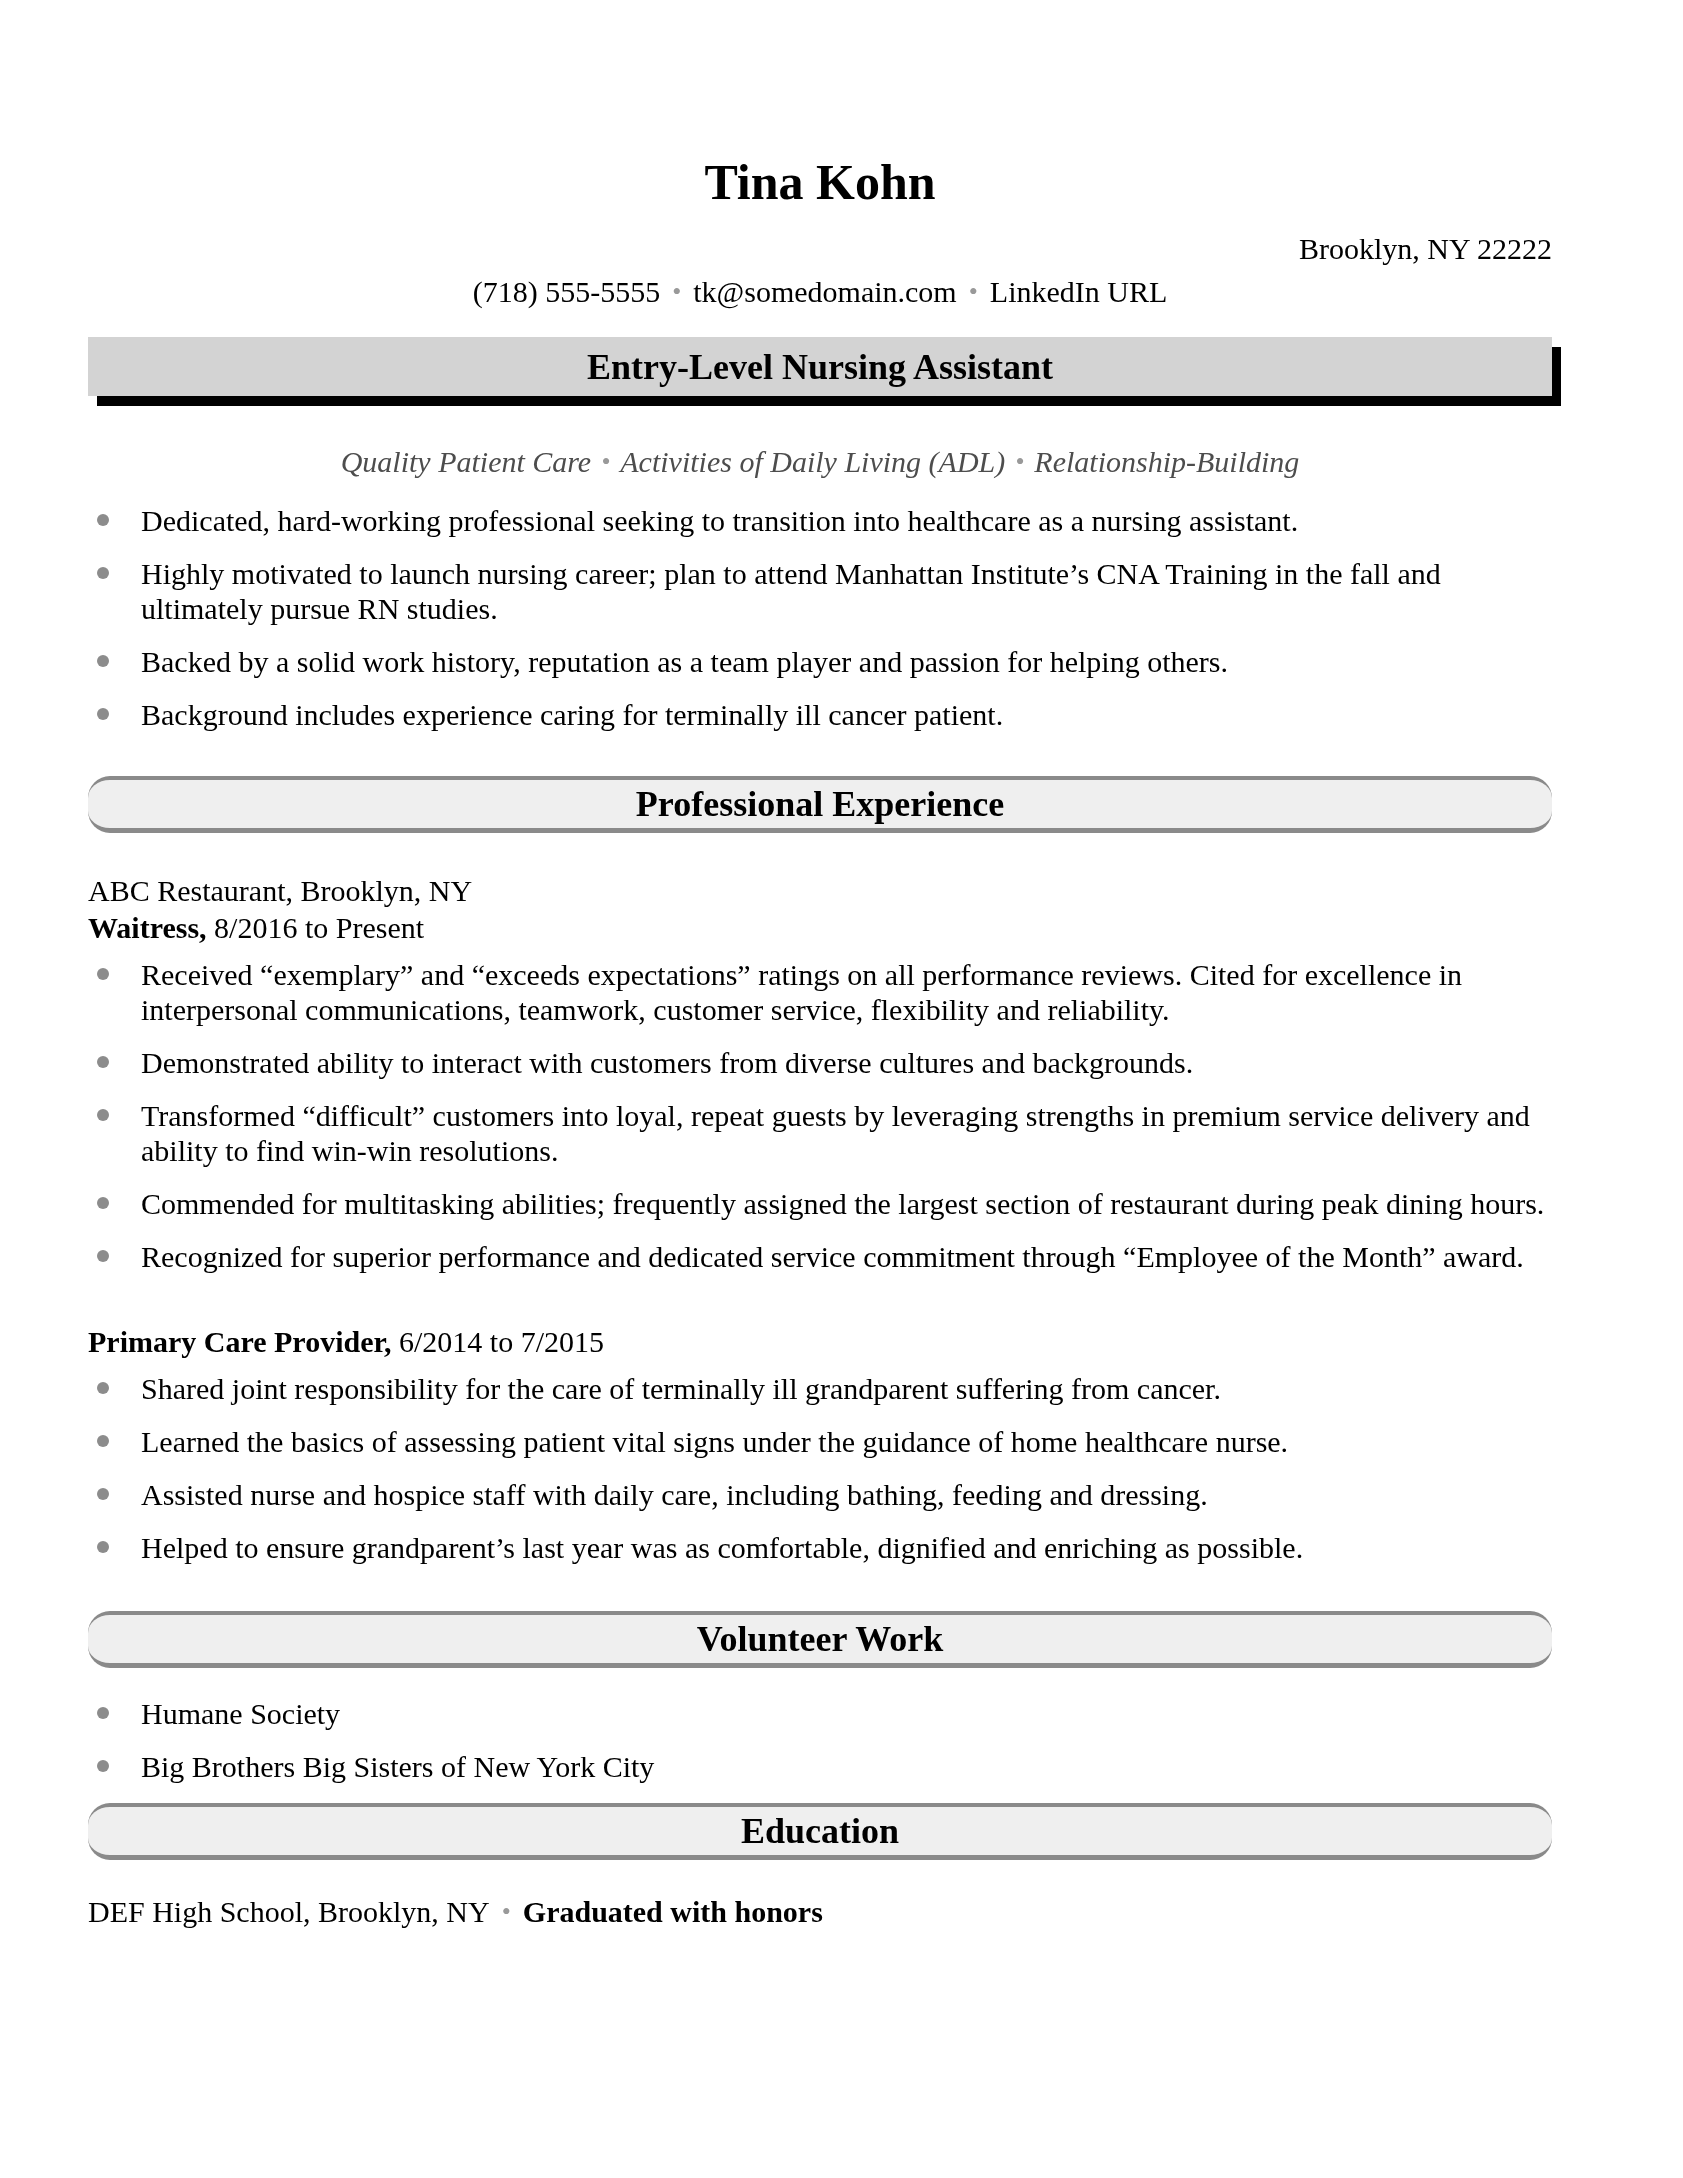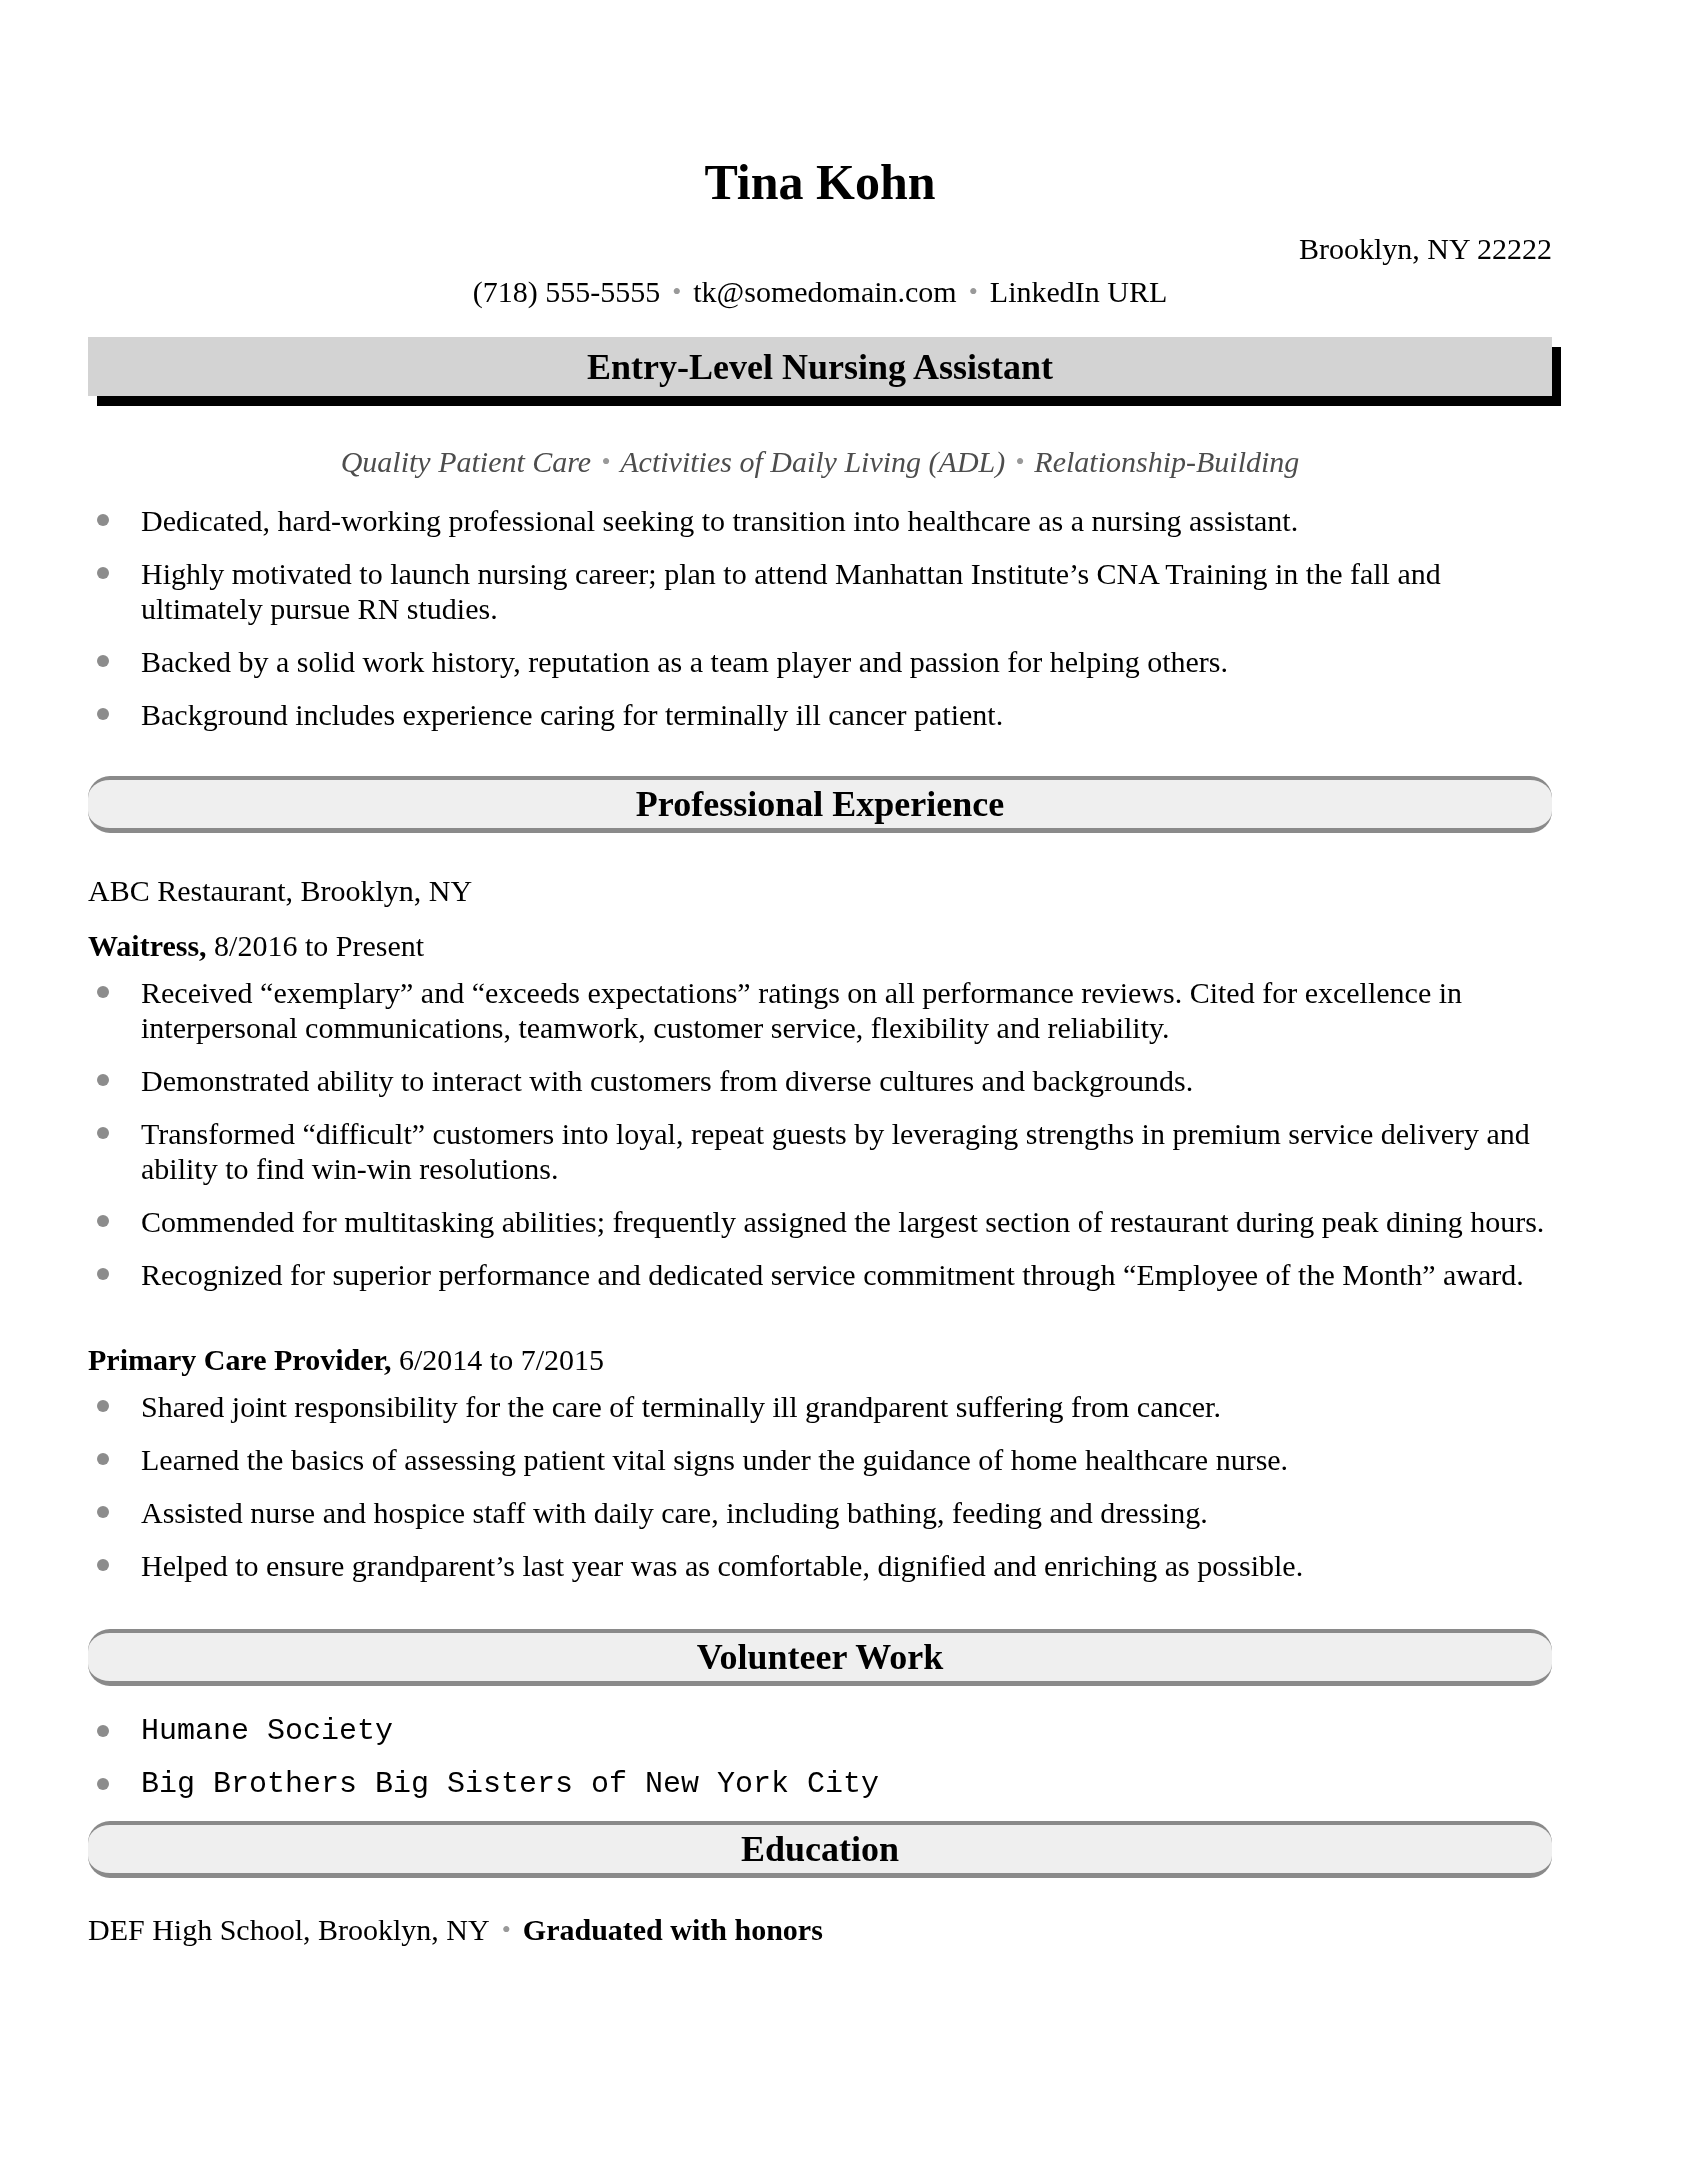--- a/index.html
+++ b/index.html
@@ -99,27 +99,27 @@
     border-radius:22px;
   }
   .sb-prof{ margin-top:44px; }
   .sb-vol{ margin-top:46px; }
   .sb-edu{ margin-top:19px; }
   .employer{
     margin-top:40px;
     line-height:35px;
   }
   .job-title{
-    margin-top:20px;
+    margin-top:2px;
     line-height:35px;
   }
   .job-title .jt-bold{ font-weight:bold; }
   .job2{ margin-top:50px; }
   .job ul.bullets{ margin-top:12px; }
-  .vol ul.bullets{ margin-top:28px;font-family:Liberation Mono, monospace; }
+  .vol ul.bullets{ margin-top:28px; }
   .education-line{
     margin-top:34px;
     line-height:35px;
   }
   .education-line .edu-honors{ font-weight:bold; }
 </style>
 </head>
 <body>
 
 <div class="page">

